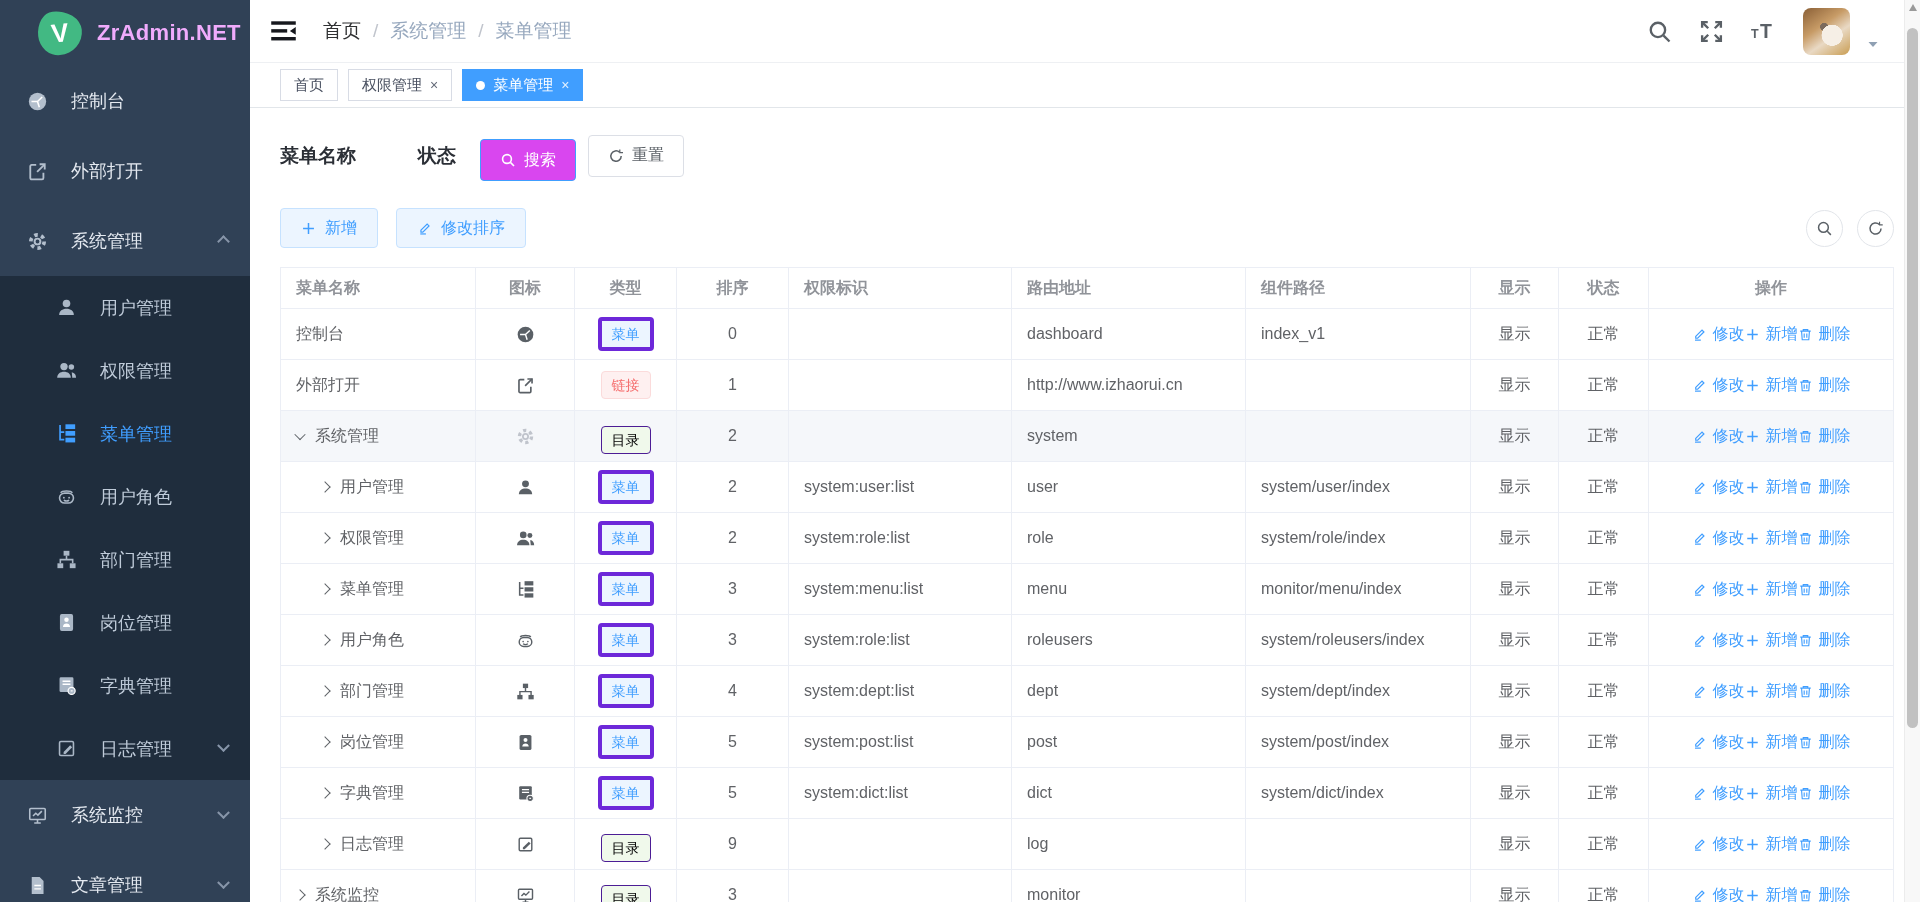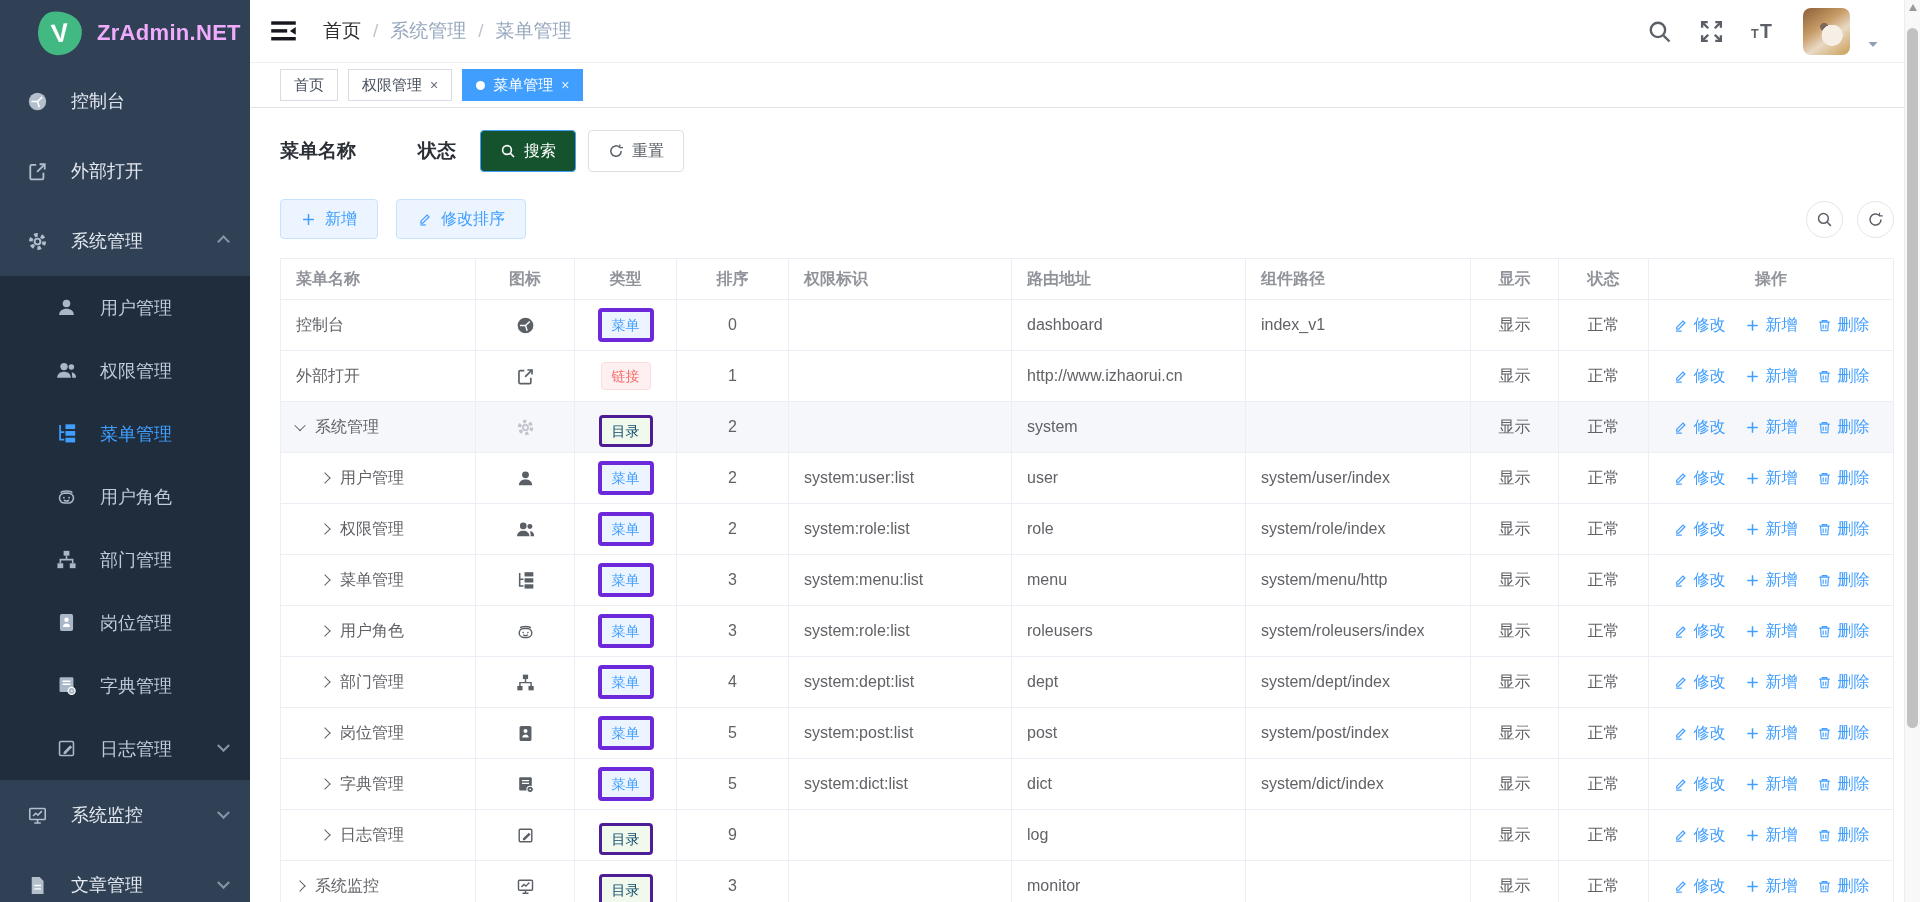--- a/index.html
+++ b/index.html
@@ -66,21 +66,21 @@
   .f-input::placeholder { color:#bfc4cc; }
   .f-select { width:233px; height:42px; border:1px solid #dcdfe6; border-radius:4px;
     margin-left:14px; padding:0 12px 0 14px; font-size:16px; color:#bfc4cc;
     display:flex; align-items:center; cursor:pointer; }
   .f-select .sel-chev { margin-left:auto; width:8px; height:8px; border-right:1.5px solid #c0c4cc;
     border-bottom:1.5px solid #c0c4cc; transform:rotate(45deg) translate(-1px,-1px); }
   .gap60 { width:62px; } .gap24 { width:24px; } .gap12 { width:12px; }
   .btn { height:42px; display:inline-flex; align-items:center; gap:8px; padding:0 19px;
     border-radius:4px; font-size:16px; cursor:pointer; border:1px solid transparent; }
   .btn .bic { width:16px; height:16px; } .btn .bic svg { width:100%; height:100%; }
-  .btn-primary { background:#14532d; border-color:#409eff; color:#fff; }
+  .btn-primary { background:#d946ef; border-color:#409eff; color:#fff;margin-top:9px; }
   .btn-plain { background:#fff; border-color:#dcdfe6; color:#5a6066; }
 
   .toolbar-row { display:flex; align-items:center; margin-top:27px; }
   .btn-soft { height:40px; display:inline-flex; align-items:center; gap:9px; padding:0 20px;
     background:#ecf5ff; border:1px solid #c6e2ff; border-radius:4px; color:#409eff;
     font-size:16px; cursor:pointer; }
   .btn-soft + .btn-soft { margin-left:18px; }
   .mini-circles { margin-left:auto; display:flex; gap:14px; }
   .mini-btn { width:37px; height:37px; border-radius:50%; border:1px solid #e2e5ea;
     display:flex; align-items:center; justify-content:center; color:#5a6066; cursor:pointer;
@@ -98,23 +98,23 @@
   .indent1 { padding-left:25px; }
   .expander { width:8px; height:8px; border-right:1.6px solid #5f6368; border-bottom:1.6px solid #5f6368;
     flex-shrink:0; cursor:pointer; }
   .expander.down { transform:rotate(45deg) translate(-1px,-1px); }
   .expander.right { transform:rotate(-45deg); }
   .cell-ic { width:19px; height:19px; display:inline-block; vertical-align:middle; color:#5a6066; }
   .cell-ic svg { width:100%; height:100%; display:block; }
   .cell-ic.muted { color:#c0c4cc; }
   .tag { display:inline-block; padding:2px 10px; border-radius:4px; font-size:14px; line-height:22px; }
   .tag-blue { color:#409eff; background:#ecf5ff; border:4px solid #6d28d9; }
-  .tag-green { color:#0c4a6e; background:#f0f9eb; border:3px solid #4c1d95;margin-top:8px; }
+  .tag-green { color:#000000; background:#f0f9eb; border:1px solid #4c1d95;margin-top:8px; }
   .tag-red { color:#f56c6c; background:#fef0f0; border:1px solid #fbdbdb; }
-  .ops { display:flex; justify-content:center; gap:19px; }
+  .ops { display:flex; justify-content:center; }
   .op-link { display:inline-flex; align-items:center; gap:6px; color:#409eff; font-size:16px; cursor:pointer; }
   .op-link .oic { width:15px; height:15px; } .op-link .oic svg { width:100%; height:100%; }
 
   
   .scrollbar { position:fixed; top:0; right:0; width:16px; height:902px; background:#f8f8f8;
     border-left:1px solid #ececec; z-index:50; }
   .sb-arrow { position:absolute; top:4px; left:4px; width:0; height:0;
     border-left:4px solid transparent; border-right:4px solid transparent;
     border-bottom:7px solid #9a9a9a; }
   .sb-thumb { position:absolute; top:28px; left:2px; width:11px; height:700px;
@@ -641,21 +641,21 @@
               <td class="ac"><span class="cell-ic"><svg viewBox="0 0 16 16">
                     <path d="M3.1 1.6v11h3.2M3.1 6.9h3.2" fill="none" stroke="currentColor" stroke-width="1.3"></path>
                     <rect x="7.2" y="1" width="7.4" height="3.6" fill="currentColor"></rect>
                     <rect x="7.2" y="6.1" width="7.4" height="3.6" fill="currentColor"></rect>
                     <rect x="7.2" y="11.2" width="7.4" height="3.6" fill="currentColor"></rect>
                   </svg></span></td>
               <td class="ac"><span class="tag tag-blue">菜单</span></td>
               <td class="ac">3</td>
               <td class="al">system:menu:list</td>
               <td class="al">menu</td>
-              <td class="al">system/menu/http</td>
+              <td class="al">monitor/menu/index</td>
               <td class="ac">显示</td>
               <td class="ac">正常</td>
               <td class="ac">
                 <div class="ops">
                   <span class="op-link">
                     <span class="oic"><svg viewBox="0 0 16 16" fill="none" stroke="currentColor" stroke-width="1.3">
                         <path d="M4 10L10.7 3.3l2 2L6 12H4v-2z"></path>
                         <path d="M3.2 14h6.2"></path>
                       </svg></span>
                     <span>修改</span>

